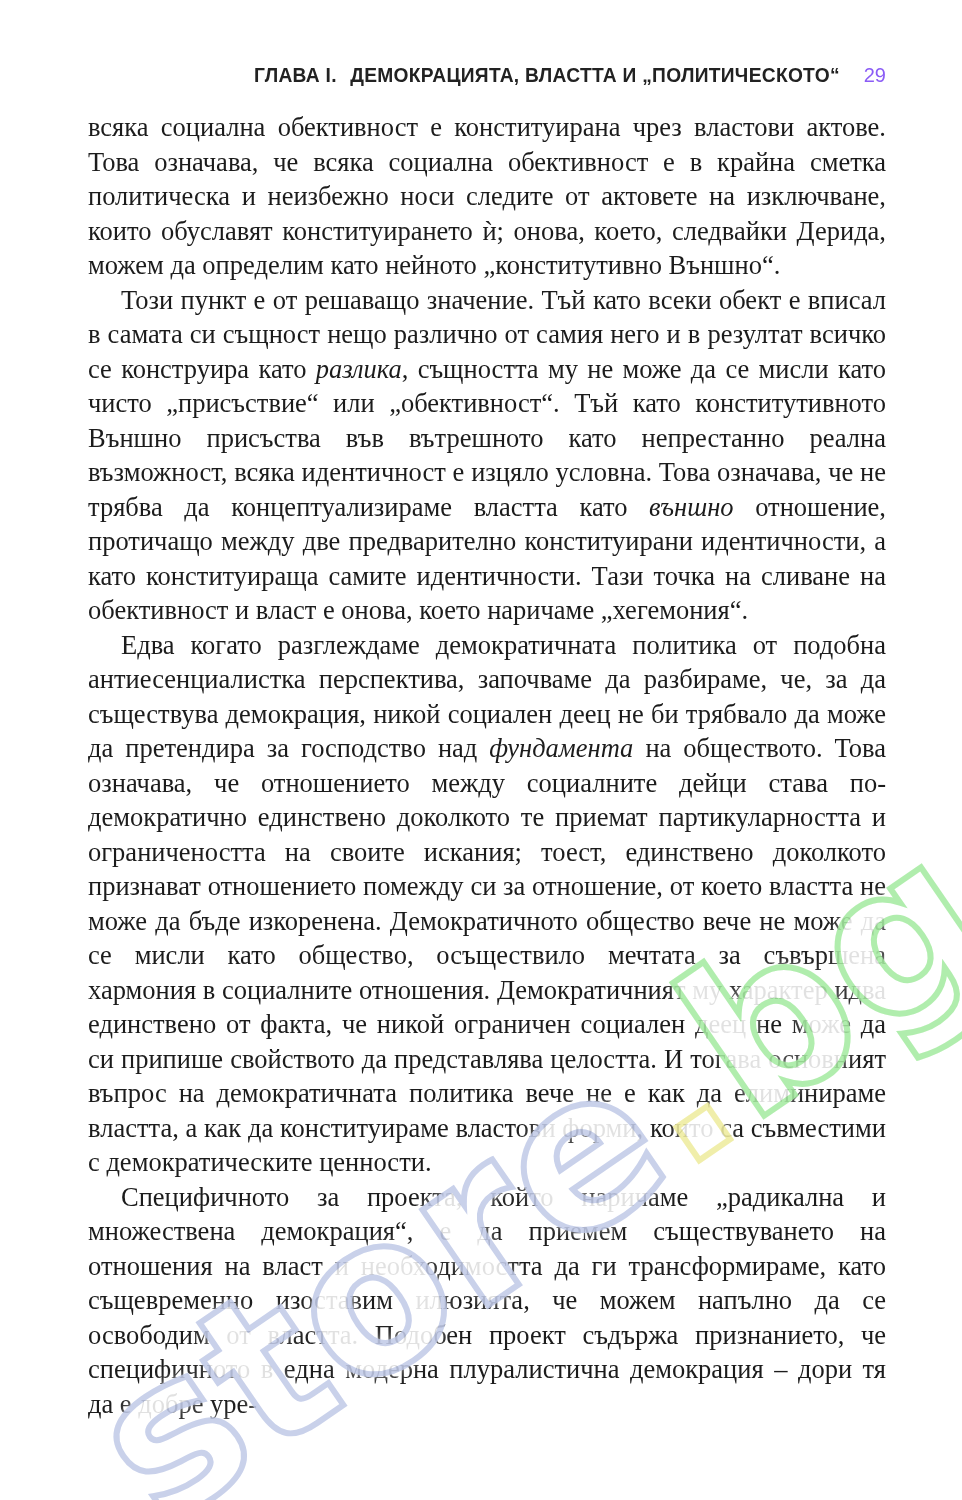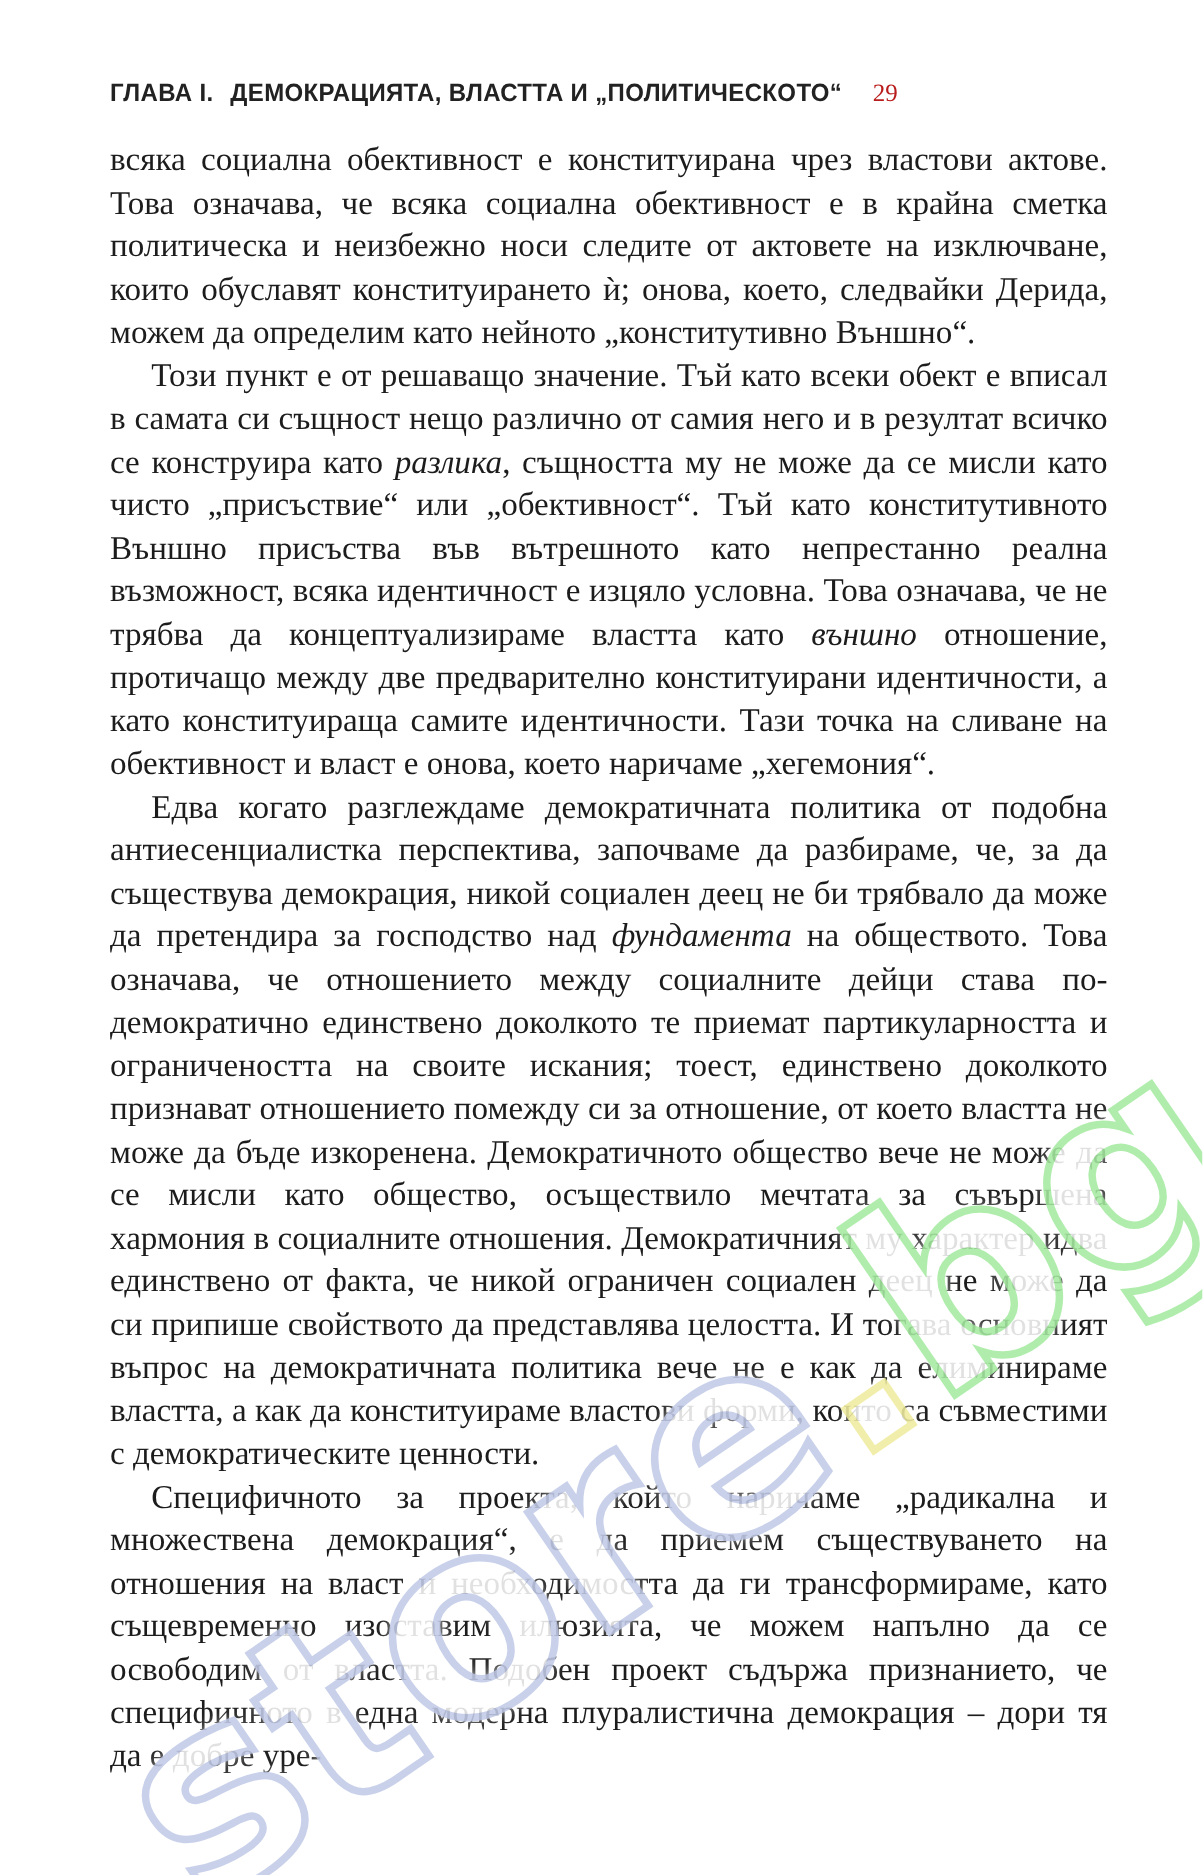--- a/index.html
+++ b/index.html
@@ -15,39 +15,39 @@
     overflow: hidden;
     font-family: "Liberation Serif", serif;
   }
   
   .running-head {
     position: absolute;
     left: 88px;
     top: 64px;
     width: 798px;
     display: flex;
-    justify-content: flex-start;
+    justify-content: flex-end;
     align-items: baseline;
   }
   .head-left {
     font-family: "Liberation Sans", sans-serif;
     font-weight: bold;
     font-size: 20px;
     letter-spacing: 0.3px;
     color: #222;
     transform: scaleX(0.96);
     transform-origin: left center;
     white-space: nowrap;
   }
   .head-left .chapter-label { margin-right: 14px; }
   .page-number {
-    font-family: Liberation Serif, serif;
+    font-family: Liberation Sans, sans-serif;
     font-size: 20px;
     font-weight: normal;
-    color: #b91c1c;
+    color: #8b5cf6;
   }
   
   .body-text {
     position: absolute;
     left: 88px;
     top: 110px;
     width: 798px;
     font-size: 26.5px;
     line-height: 34.5px;
     color: #1c1c1c;

